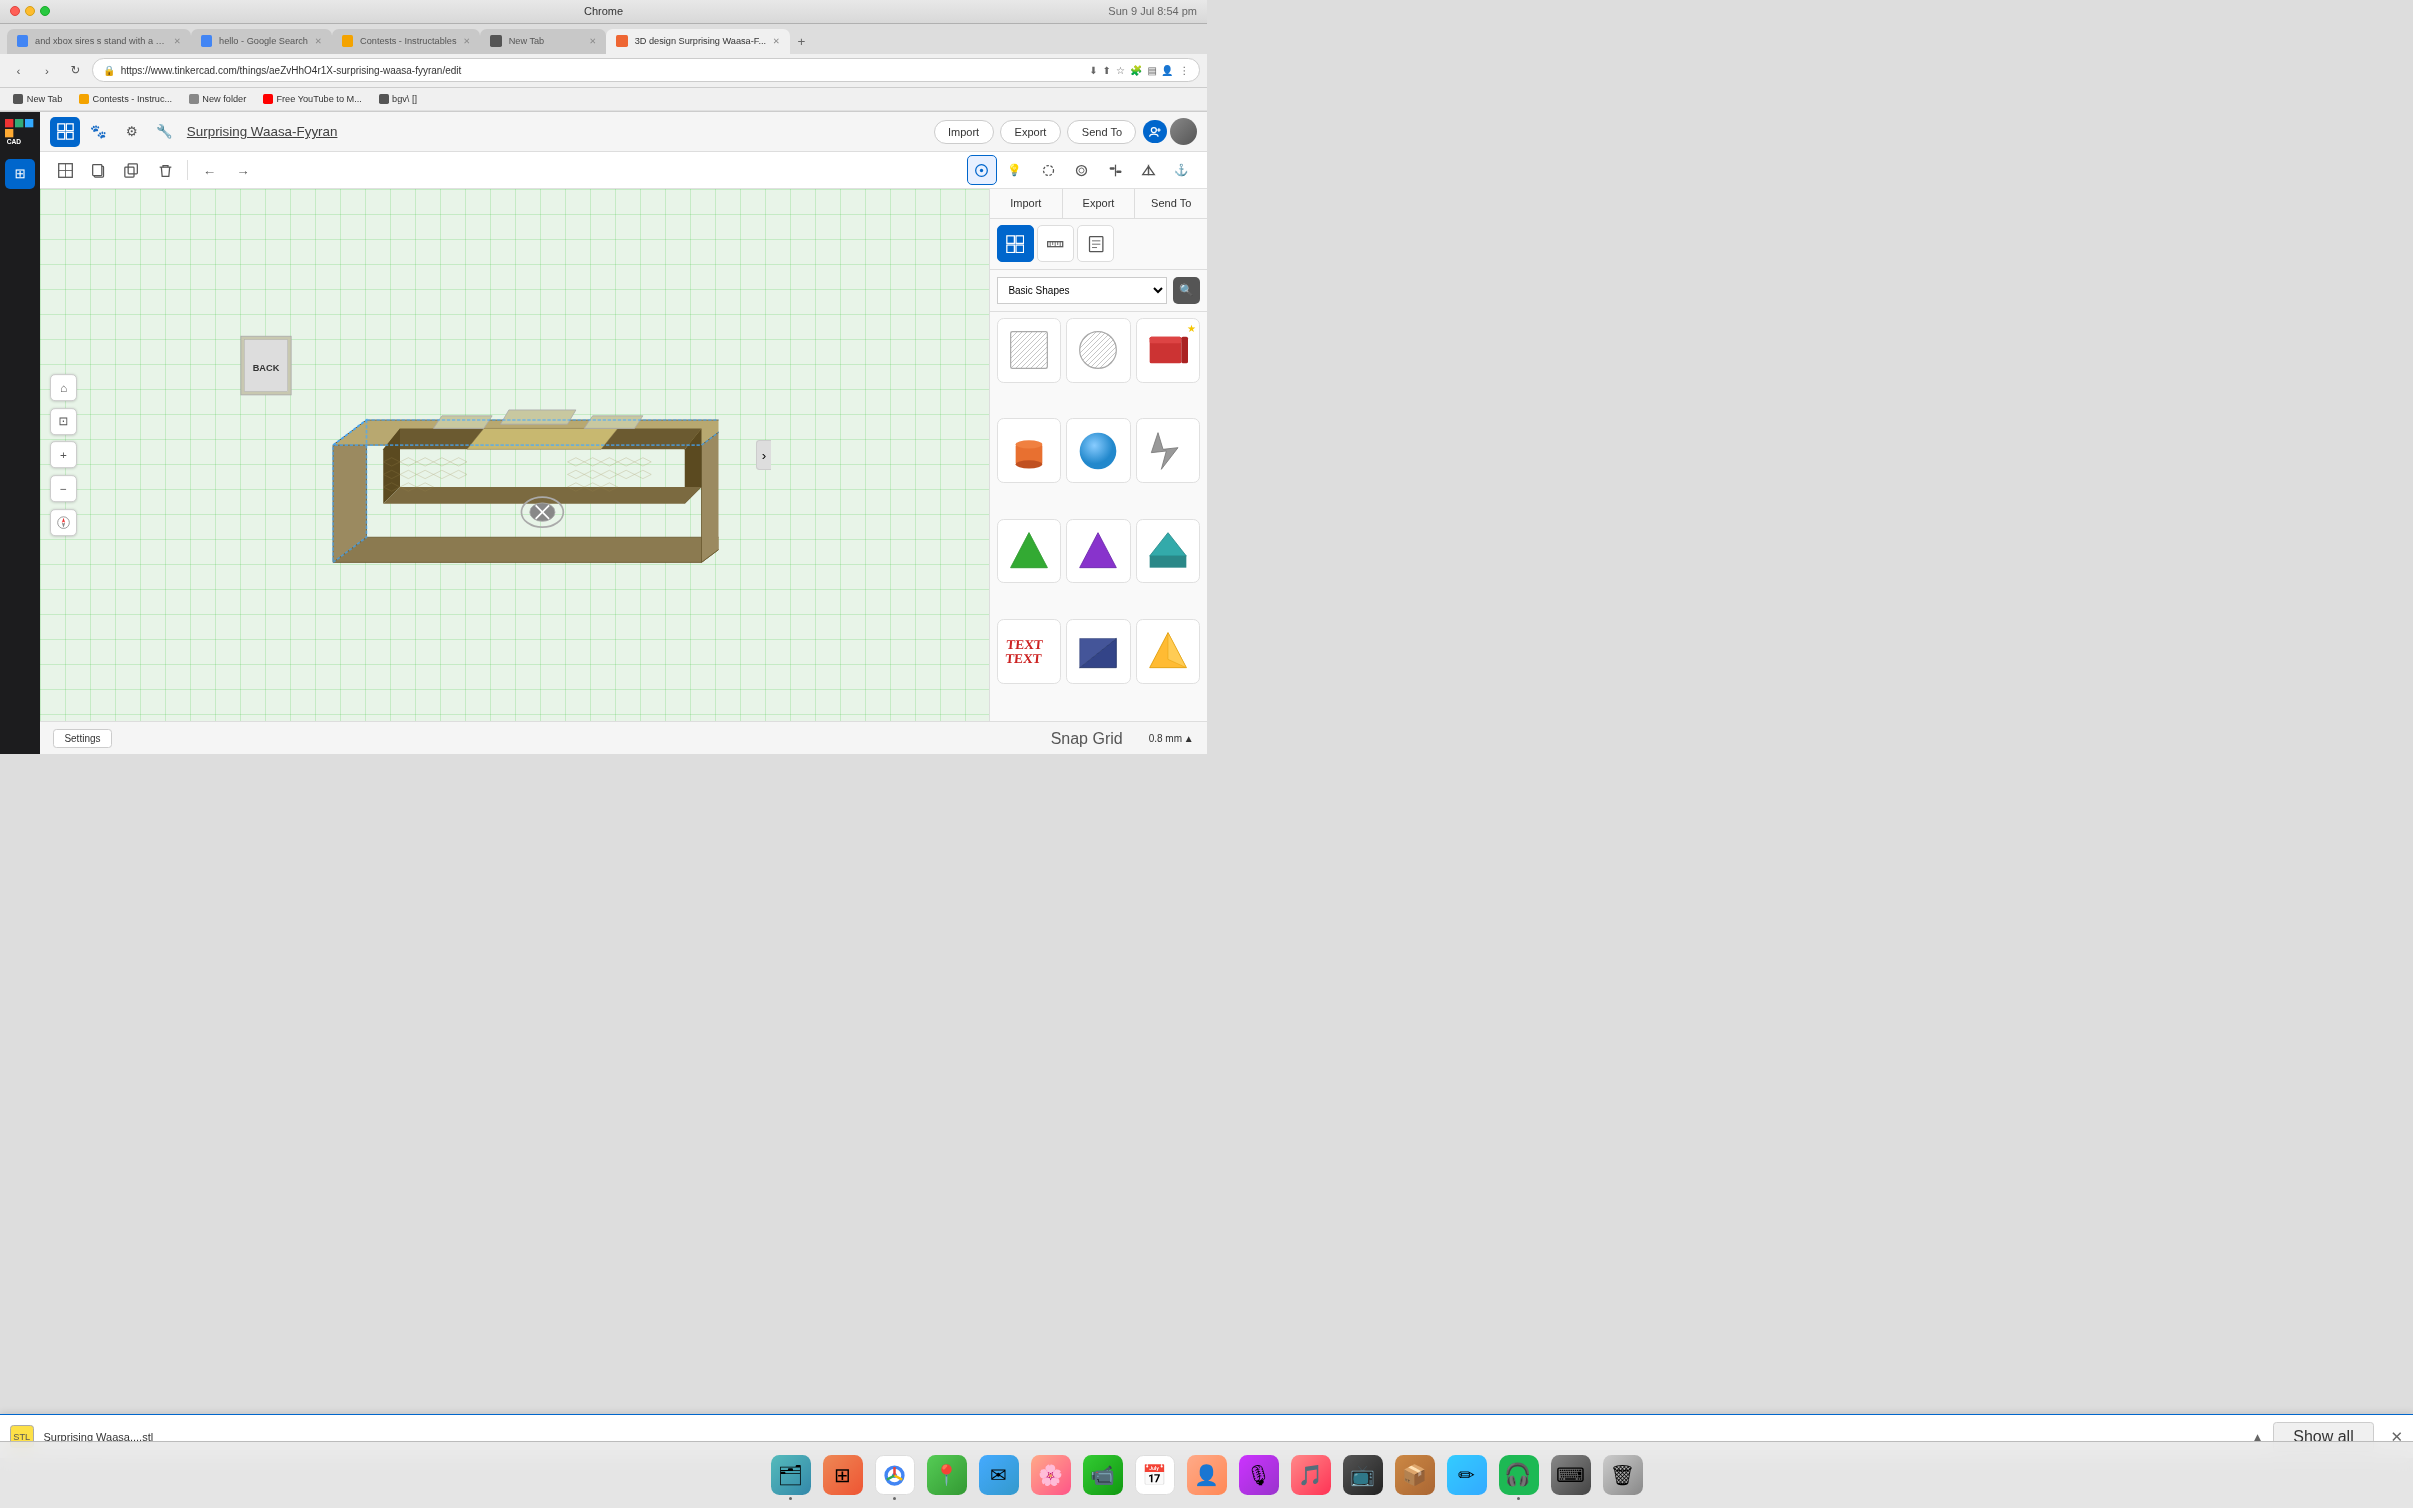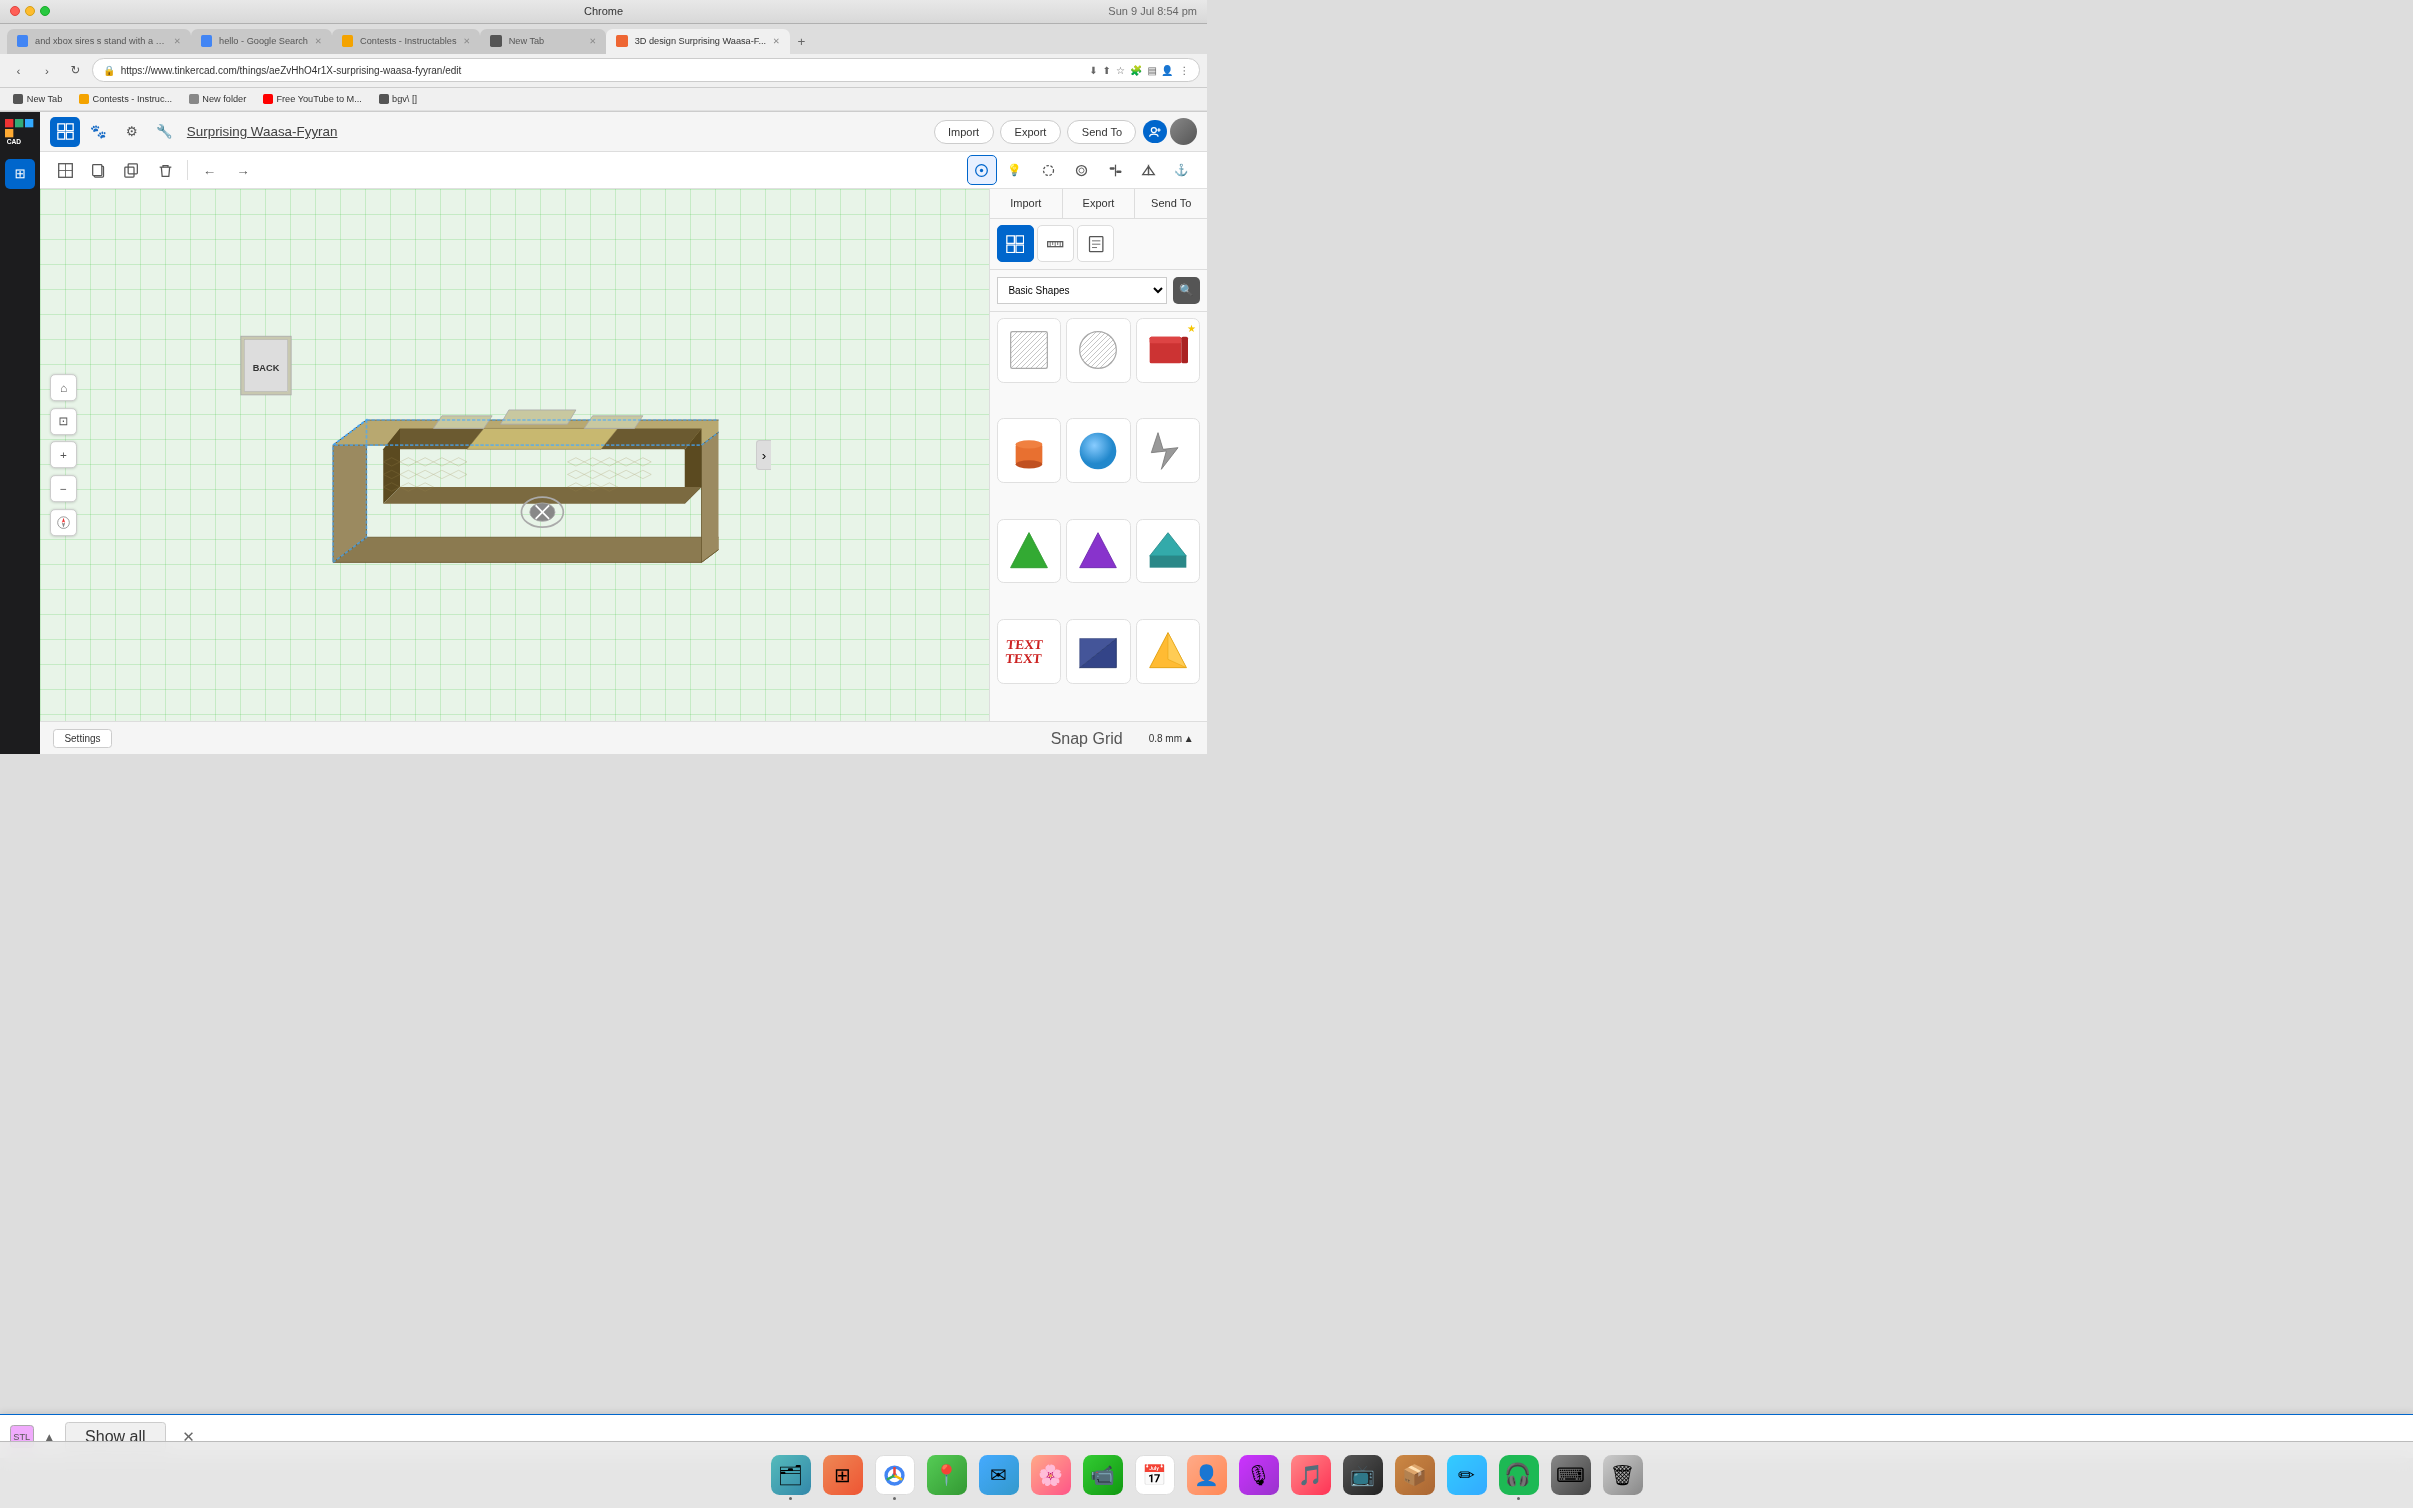--- a/index.html
+++ b/index.html
@@ -108,21 +108,21 @@
 
     .tc-shapes-search { display: flex; align-items: center; padding: 6.7px; gap: 6.7px; border-bottom: 0.8px solid #ddd; }
     .shapes-search-btn { width: 27px; height: 27px; background: #555; border-radius: 5px; display: flex; align-items: center; justify-content: center; cursor: pointer; color: white; font-size: 11.7px; }
     .shapes-dropdown { height: 27px; border: 0.8px solid #ccc; border-radius: 0; padding: 0 6.7px; font-size: 10px; background: white; flex: 1; }
 
     .tc-shapes-grid { flex: 1; overflow-y: auto; padding: 6.7px; display: grid; grid-template-columns: repeat(3, 1fr); gap: 5px; }
     .shape-item { aspect-ratio: 1; background: white; border: 0.8px solid #e0e0e0; border-radius: 6.7px; display: flex; align-items: center; justify-content: center; cursor: pointer; position: relative; overflow: hidden; }
 
     
     .download-bar { height: 44px; background: white; border-top: 1.7px solid #0066cc; display: flex; align-items: center; padding: 0 10px; gap: 10px; position: fixed; bottom: 50px; left: 0; right: 0; box-shadow: 0 -1.7px 6.7px rgba(0,0,0,0.1); }
-    .download-icon { width: 23.5px; height: 23.5px; background: #f0abfc; border: 0.8px solid #aaa; border-radius: 3.4px; display: flex; align-items: center; justify-content: center; font-size: 9.2px; color: #555; }
+    .download-icon { width: 23.5px; height: 23.5px; background: #fde047; border: 0.8px solid #aaa; border-radius: 3.4px; display: flex; align-items: center; justify-content: center; font-size: 9.2px; color: #555; }
     .download-filename { font-size: 11px; color: #333; font-weight: 500; flex: 1; }
     .download-toggle { font-size: 11.7px; color: #666; cursor: pointer; }
     .download-show-all { padding: 5px 19px; background: #f0f0f0; border: 0.8px solid #ccc; border-radius: 3.4px; font-size: 16px; color: #333; cursor: pointer; }
     .download-close { font-size: 15px; color: #666; cursor: pointer; margin-left: 6.7px; }
 
     
     .dock { height: 67px; background: rgba(230,230,230,0.85); border-top: 0.8px solid #bbb; display: flex; align-items: center; justify-content: center; gap: 5px; padding: 0 10px; position: fixed; bottom: 0; left: 0; right: 0; backdrop-filter: blur(8.4px); }
     .dock-icon { width: 47px; height: 47px; display: flex; align-items: center; justify-content: center; flex-direction: column; cursor: pointer; position: relative; border-radius: 10px; }
     .dock-icon-img { width: 40px; height: 40px; border-radius: 8.4px; display: flex; align-items: center; justify-content: center; font-size: 20px; }
     .dock-dot { width: 3.4px; height: 3.4px; background: #666; border-radius: 50%; position: absolute; bottom: -1.7px; }
@@ -581,20 +581,21 @@
       <span class="snap-grid-value">
         <span>0.8 mm</span>
         <span>▲</span>
       </span>
     </div>
   </div>
 </div>
 
 <div class="download-bar">
   <div class="download-icon">STL</div>
+  <span class="download-filename">Surprising Waasa....stl</span>
   <span class="download-toggle">▲</span>
   <button class="download-show-all">Show all</button>
   <span class="download-close">✕</span>
 </div>
 
 <div class="dock">
   <div class="dock-icon">
     <div class="dock-icon-img" style="background:linear-gradient(135deg,#5bb,#38a);">🗂</div>
     <div class="dock-dot"></div>
   </div>

